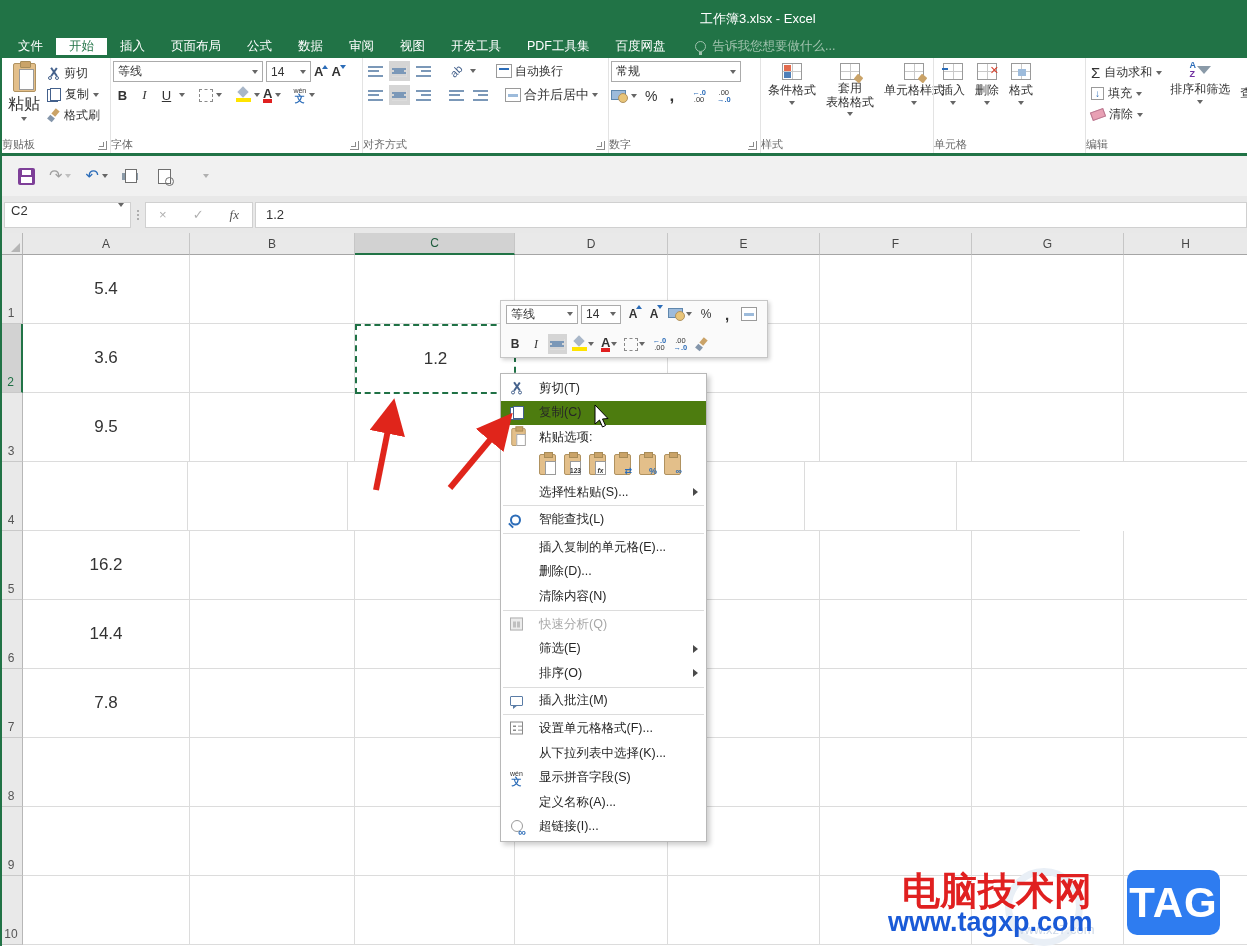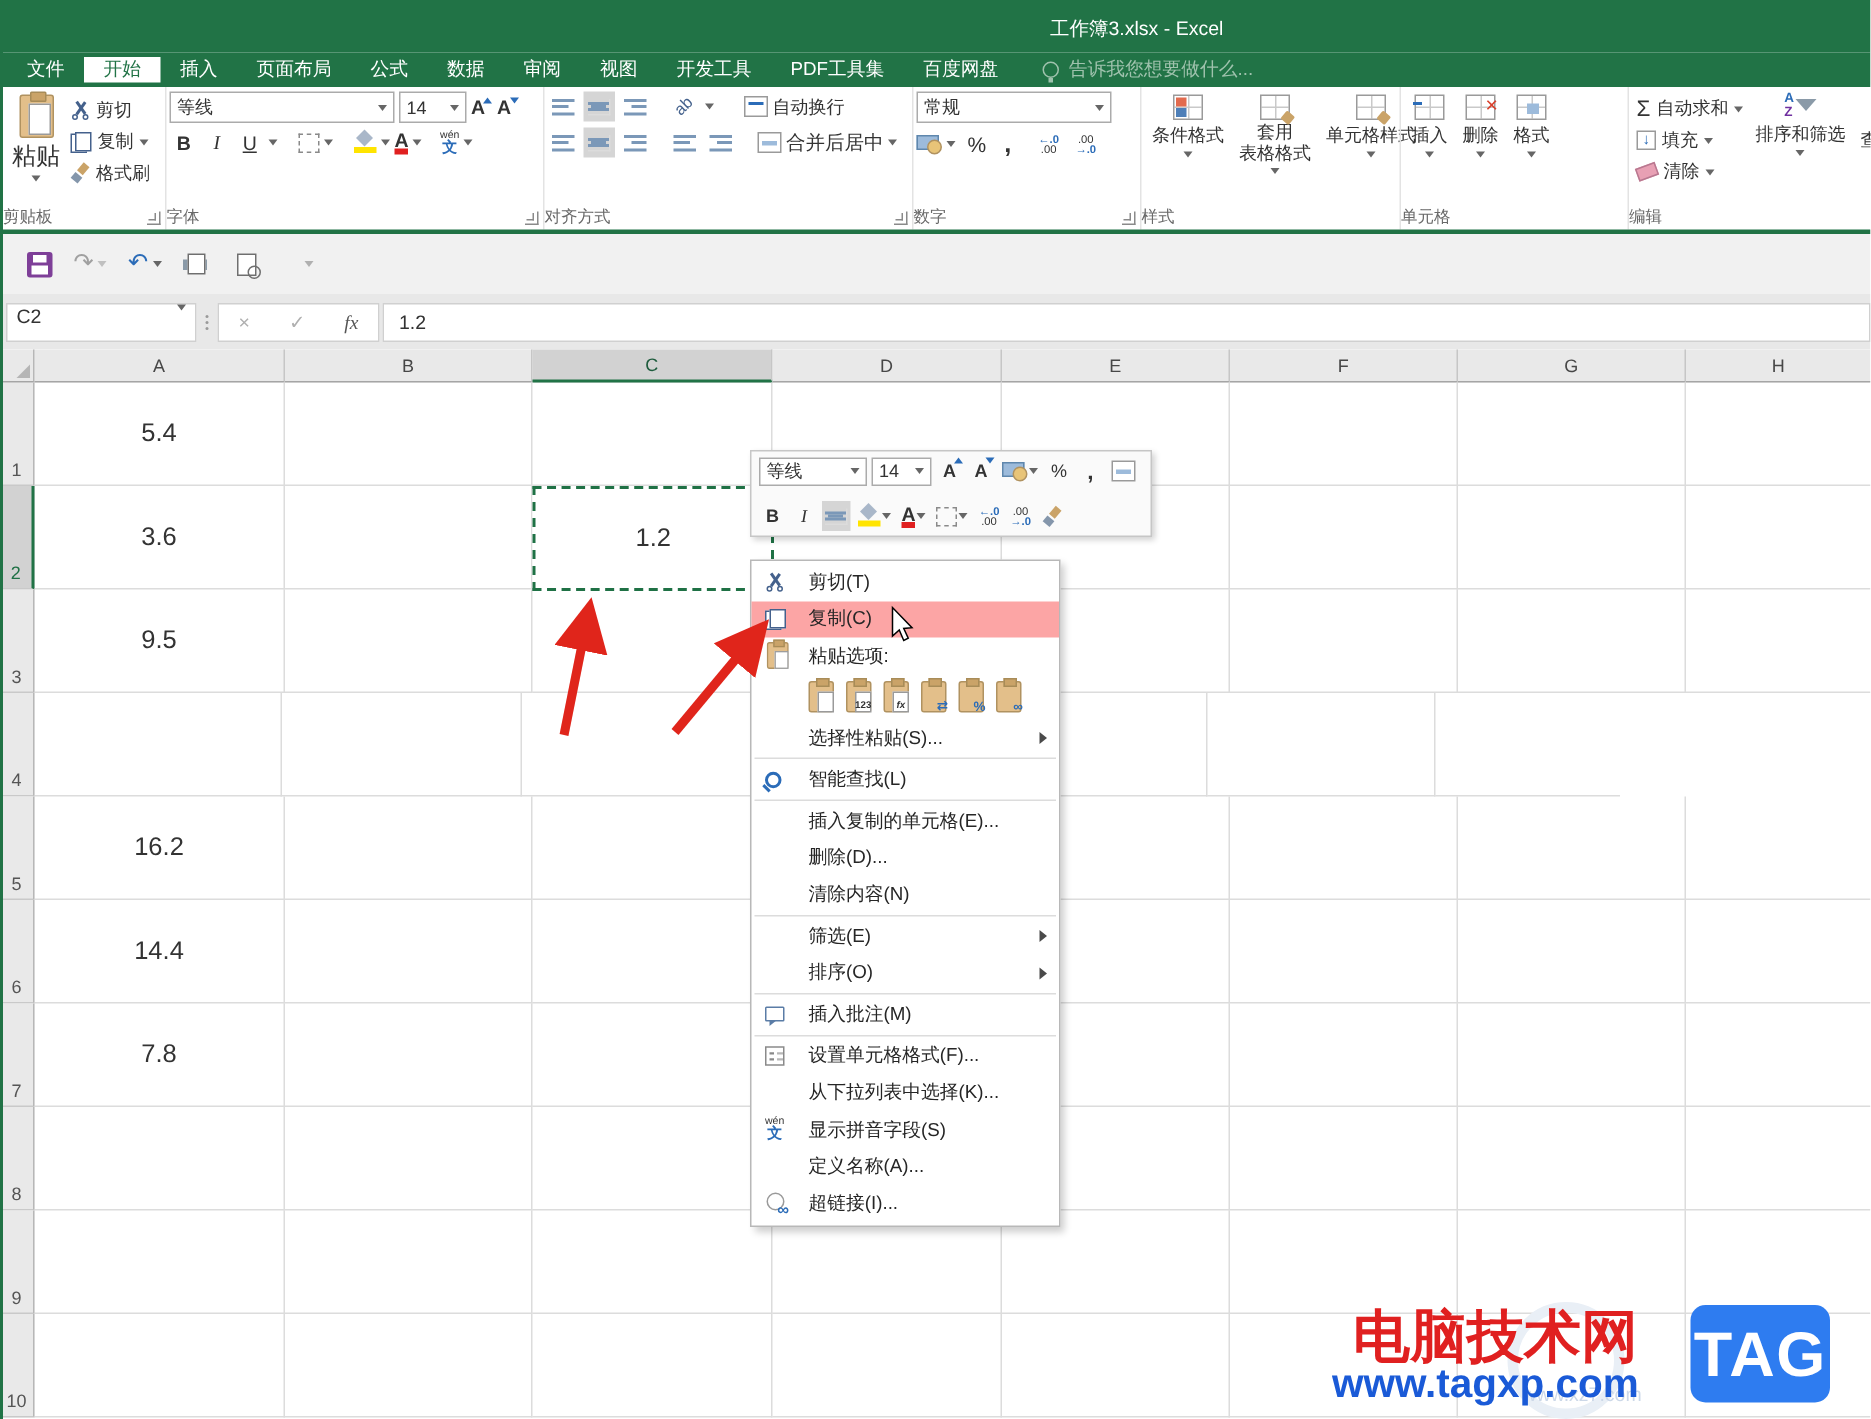--- a/index.html
+++ b/index.html
@@ -139,21 +139,21 @@
   .activecell{position:absolute;left:355px;top:91px;width:161px;height:70px;background:#fff;border:2.5px dashed #1f7145;display:flex;align-items:center;justify-content:center;font-size:17px;color:#333}
   
   .minibar{position:absolute;left:500px;top:300px;width:268px;height:58px;background:#fafafa;border:1px solid #c6c6c6;box-shadow:2px 2px 4px rgba(0,0,0,.18);padding:3px 5px;display:flex;flex-direction:column;justify-content:space-between;z-index:5}
   .mrow1,.mrow2{display:flex;align-items:center;gap:3px}
   .mini-ibtn{height:20px;min-width:18px;display:flex;align-items:center;justify-content:center;font-size:12px;gap:1px;padding:0 2px}
   .mini-ibtn.sel{background:#d5d5d5}
   
   .menu{position:absolute;left:500px;top:373px;width:207px;background:#fff;border:1px solid #b8b8b8;box-shadow:3px 3px 5px rgba(0,0,0,.2);padding:2px 0;z-index:6;font-size:12.5px;color:#262626}
   .mi{height:24.6px;display:flex;align-items:center;position:relative;padding-left:38px;padding-right:8px;cursor:default}
   .mi .mico{position:absolute;left:9px;top:50%;transform:translateY(-50%)}
-  .mi.hl{background:#fca5a5}
+  .mi.hl{background:#4d7c0f}
   .mi.dis{color:#a8a8a8}
   .marrow{margin-left:auto;width:0;height:0;border-top:4px solid transparent;border-bottom:4px solid transparent;border-left:5px solid #4a4a4a}
   .msep{height:1px;background:#dcdcdc;margin:1px 2px}
   .mpasterow{height:30px;display:flex;align-items:center;gap:8px;padding-left:38px}
   .pclip{width:17px;height:21px;background:#e3bf8a;border:1px solid #b09260;border-radius:2px;position:relative}
   .pclip::before{content:"";position:absolute;left:4px;top:-3px;width:7px;height:4px;background:#caa368;border:1px solid #a88c58}
   .pclip .pg{position:absolute;right:-1px;bottom:-1px;width:11px;height:14px;background:#fff;border:1px solid #9a9a9a;font-size:6.5px;display:flex;align-items:flex-end;justify-content:center;color:#333;font-weight:bold}
   .pclip .sym{position:absolute;right:-2px;bottom:-2px;font-size:9px;font-weight:bold;color:#2b6cb8;background:transparent}
   .ic-lookup{width:11px;height:11px;border:2px solid #2b6cb8;border-radius:50%;position:relative;display:inline-block}
   .ic-lookup::after{content:"";position:absolute;left:-4px;bottom:-3px;width:6px;height:2px;background:#2b6cb8;transform:rotate(45deg)}
@@ -757,20 +757,24 @@
   <div class="mi">
       <span>插入复制的单元格(E)...</span>
     </div>
   <div class="mi">
       <span>删除(D)...</span>
     </div>
   <div class="mi">
       <span>清除内容(N)</span>
     </div>
   <div class="msep"></div>
+  <div class="mi dis">
+    <span class="mico ic-qa"></span>
+    <span>快速分析(Q)</span>
+  </div>
   <div class="mi">
       <span>筛选(E)</span>
       <span class="marrow"></span>
     </div>
   <div class="mi">
       <span>排序(O)</span>
       <span class="marrow"></span>
     </div>
   <div class="msep"></div>
   <div class="mi">

